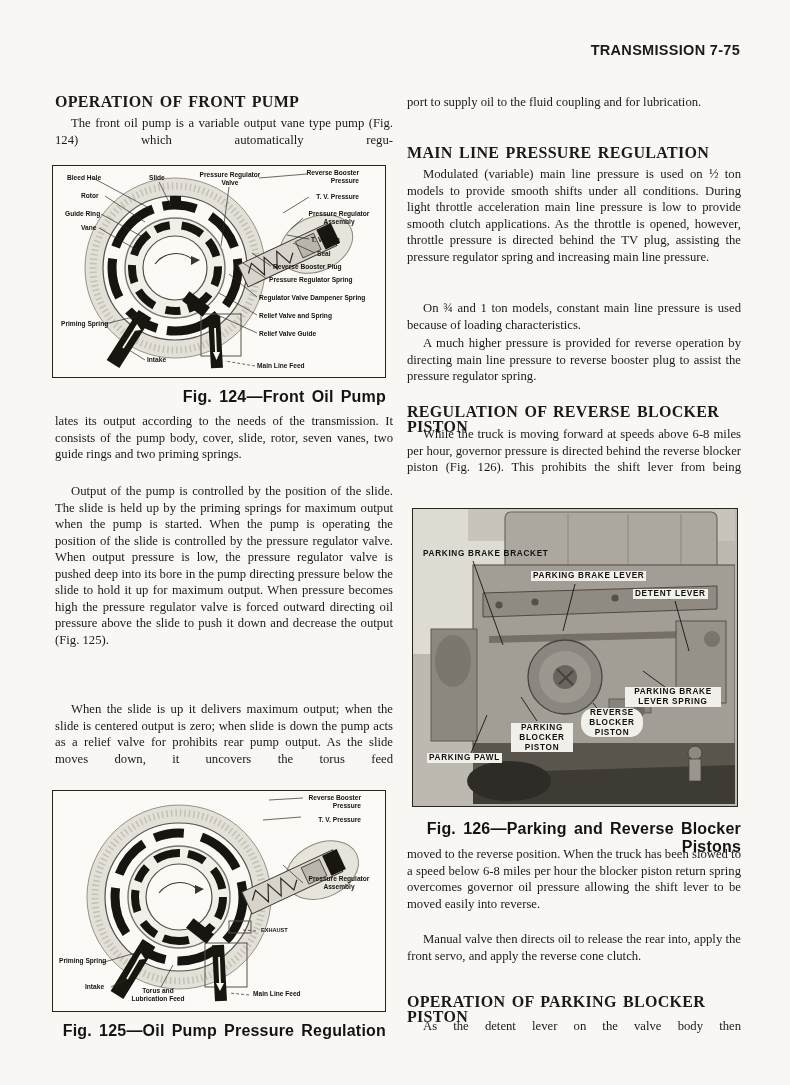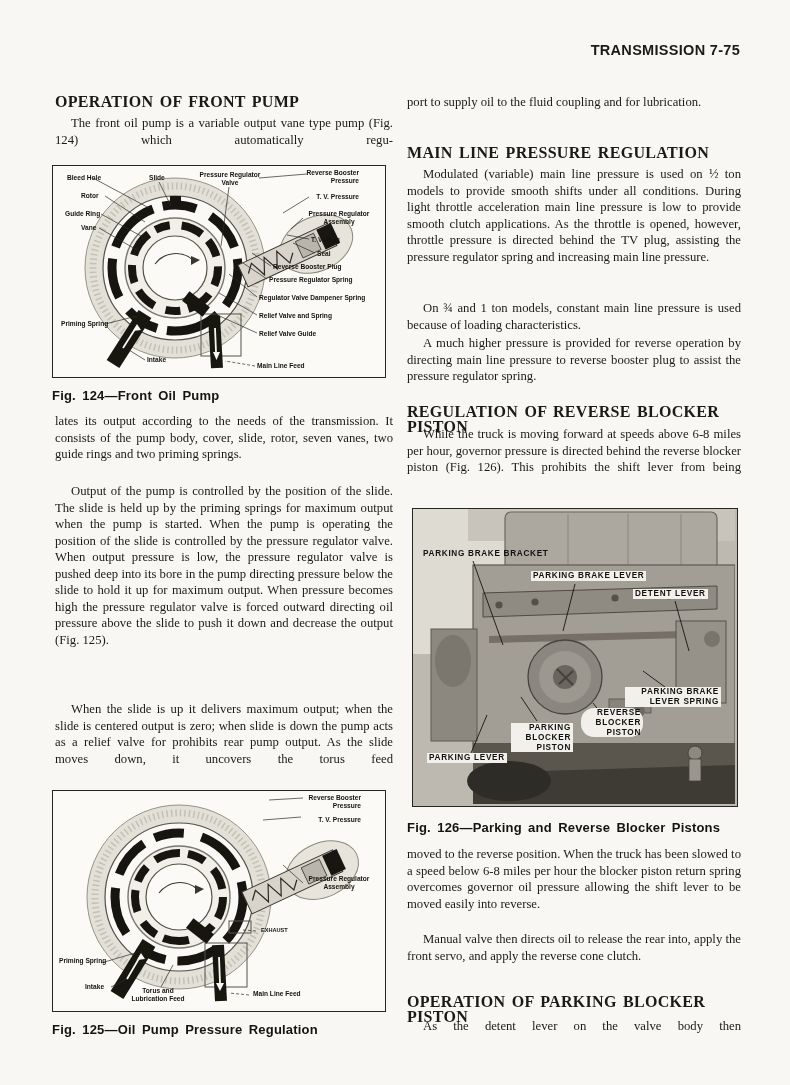--- a/index.html
+++ b/index.html
@@ -22,35 +22,35 @@
     font-weight:bold; font-size:16px; letter-spacing:0.3px; word-spacing:2px;
     text-align:left; line-height:15px;
   }
   .ind { text-indent:16px; }
   .contj { text-align-last:justify; }
   .figbox {
     position:absolute; box-sizing:border-box;
     border:1.7px solid #26251f; background:#fbfaf6;
   }
   .figcap {
-    position:absolute; text-align:left;
+    position:absolute; text-align:right;
     font-family:"Liberation Sans", sans-serif; font-weight:bold;
-    font-size:13px; letter-spacing:0.2px; word-spacing:2.5px; color:#141310;
+    font-size:16px; letter-spacing:0.2px; word-spacing:2.5px; color:#141310;
   }
   .flab {
     position:absolute; font-family:"Liberation Sans", sans-serif;
     font-weight:bold; font-size:6.6px; line-height:7.6px; color:#14130f;
   }
   .flab.c { text-align:center; }
   .flab.r { text-align:right; }
   .flab.tiny { font-size:5.6px; }
   .plab {
     position:absolute; font-family:"Liberation Sans", sans-serif;
     font-weight:bold; font-size:8.2px; line-height:9.8px; letter-spacing:0.7px;
-    color:#111; background:#f2f0ea; padding:0 2px; text-align:right;
+    color:#111; background:#f2f0ea; padding:0 2px; text-align:center;
   }
   svg { display:block; }
 </style>
 </head>
 <body>
 
 <div class="page-header">TRANSMISSION 7-75</div>
 
 <div class="blk lcol head" style="top:94px;">OPERATION OF FRONT PUMP</div>
 <div class="blk lcol ind contj" style="top:115px;">The front oil pump is a variable output vane type pump (Fig. 124) which automatically regu-</div>
@@ -256,20 +256,20 @@
       <line x1="194" y1="212" x2="180" y2="194"></line>
       <line x1="58" y1="244" x2="74" y2="206"></line>
     </g>
   </svg>
   <div class="plab" style="left:8px; top:40px; background:transparent;">PARKING BRAKE BRACKET</div>
   <div class="plab" style="left:118px; top:62px;">PARKING BRAKE LEVER</div>
   <div class="plab" style="left:220px; top:80px;">DETENT LEVER</div>
   <div class="plab" style="left:212px; top:178px; width:92px;">PARKING BRAKE LEVER SPRING</div>
   <div class="plab" style="left:98px; top:214px; width:58px;">PARKING BLOCKER PISTON</div>
   <div class="plab" style="left:168px; top:199px; width:58px;border-radius:13px;">REVERSE BLOCKER PISTON</div>
-  <div class="plab" style="left:14px; top:244px;">PARKING LEVER</div>
+  <div class="plab" style="left:14px; top:244px;">PARKING PAWL</div>
 </div>
 <div class="figcap" style="left:407px; top:820px; width:334px;">Fig. 126—Parking and Reverse Blocker Pistons</div>
 
 <div class="blk rcol" style="top:846px;">moved to the reverse position. When the truck has been slowed to a speed below 6-8 miles per hour the blocker piston return spring overcomes governor oil pressure allowing the shift lever to be moved easily into reverse.</div>
 <div class="blk rcol ind" style="top:931px;">Manual valve then directs oil to release the rear into, apply the front servo, and apply the reverse cone clutch.</div>
 <div class="blk rcol head" style="top:994px;">OPERATION OF PARKING BLOCKER PISTON</div>
 <div class="blk rcol ind contj" style="top:1018px;">As the detent lever on the valve body then</div>
 
 </body></html>

